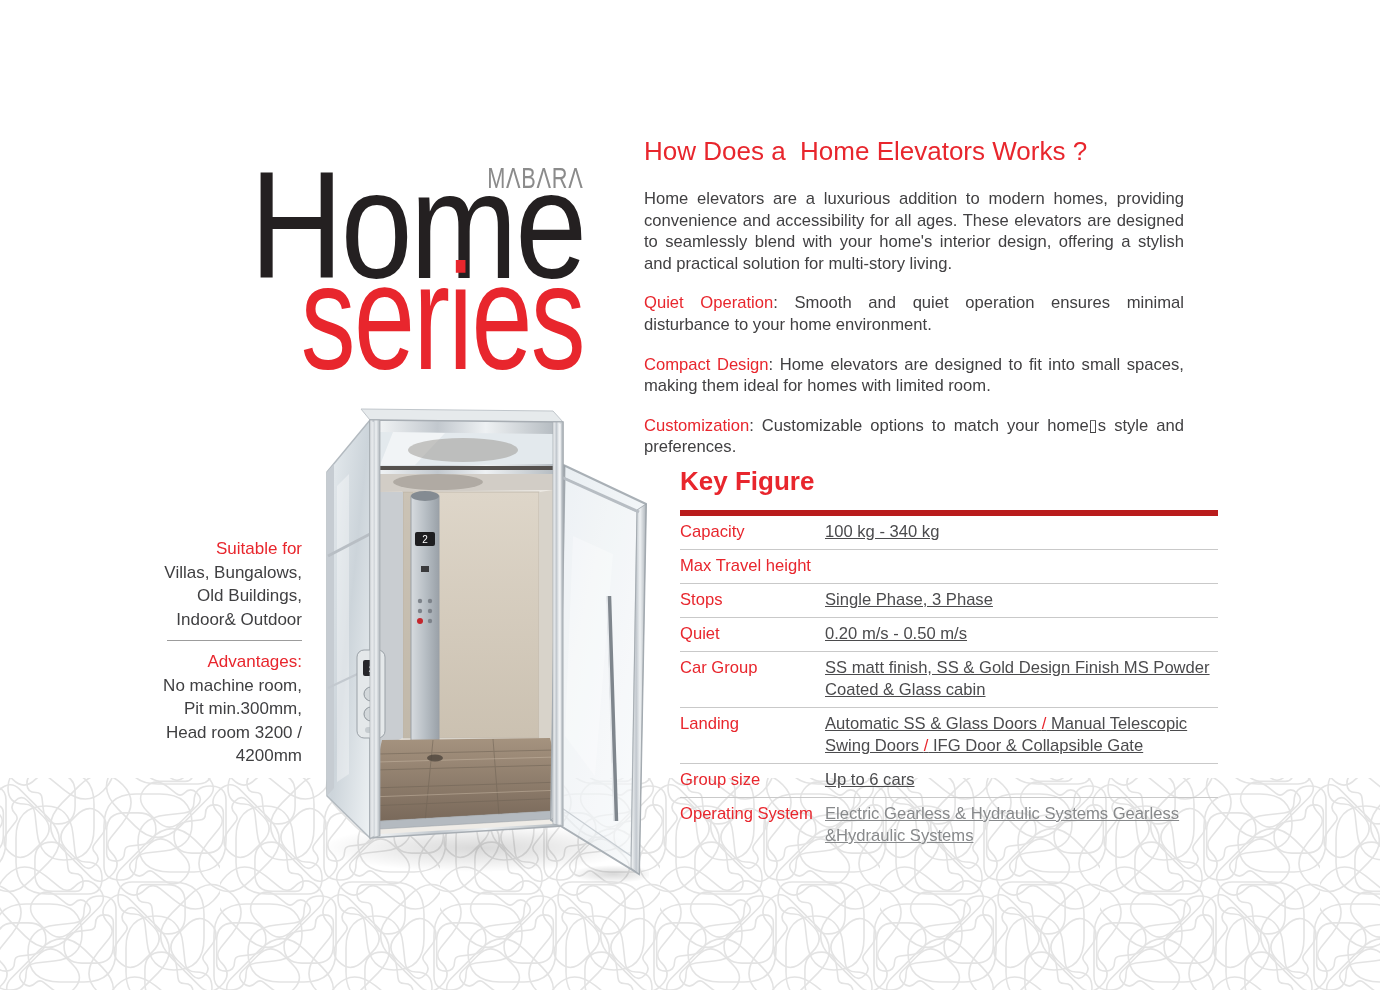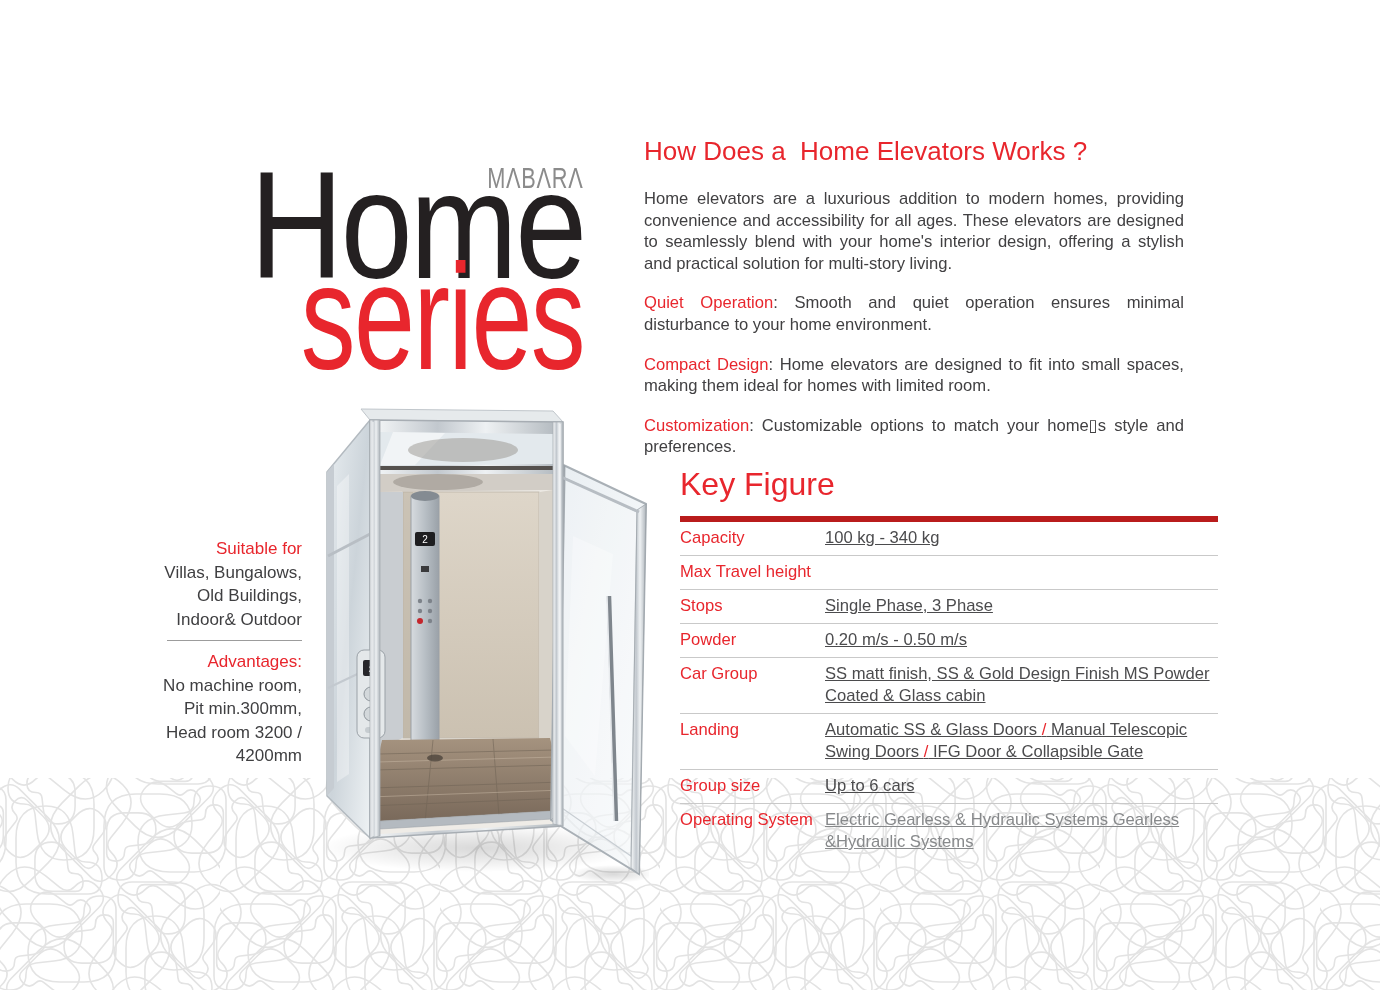--- a/index.html
+++ b/index.html
@@ -36,21 +36,21 @@
 
   
   .right-col{position:absolute;left:644px;top:128px;width:540px;z-index:3;margin-top:8px;}
   .intro-head{
     font-size:26px;font-weight:400;color:#e8262d;margin:0 0 21px 0;white-space:pre-wrap;
   }
   p.body{font-size:16.6px;line-height:21.6px;text-align:justify;margin:0 0 18px 0;color:#414042;}
 
   
   .kf{position:absolute;left:680px;top:466px;width:538px;z-index:3;}
-  .kf-head{font-size:32px;font-weight:400;color:#e8262d;margin:0 0 13px 0;}
+  .kf-head{font-size:26px;font-weight:700;color:#e8262d;margin:0 0 13px 0;}
   .kf-table{border-top:6px solid #b91c1c;}
   .kf-row{display:flex;border-bottom:1px solid #c9c9c9;padding:5px 0 6px 0;}
   .kf-row:last-child{border-bottom:0;}
   .kf-label{width:145px;flex:none;color:#e8262d;font-size:16.6px;line-height:22px;}
   .kf-value{flex:1;font-size:16.6px;line-height:22px;color:#4b4b4d;text-decoration:underline;}
   .kf-value.muted{color:#87898b;}
 
   
   .pattern-band{position:absolute;left:0;top:778px;width:1380px;height:212px;z-index:0;}
 
@@ -266,21 +266,21 @@
     <div class="kf-row">
       <div class="kf-label">Max Travel height</div>
     </div>
 
     <div class="kf-row">
       <div class="kf-label">Stops</div>
       <div class="kf-value">Single Phase, 3 Phase</div>
     </div>
 
     <div class="kf-row">
-      <div class="kf-label">Powder</div>
+      <div class="kf-label">Quiet</div>
       <div class="kf-value">0.20 m/s - 0.50 m/s</div>
     </div>
 
     <div class="kf-row">
       <div class="kf-label">Car Group</div>
       <div class="kf-value">SS matt finish, SS &amp; Gold Design Finish MS Powder Coated  &amp; Glass cabin</div>
     </div>
 
     <div class="kf-row">
       <div class="kf-label">Landing</div>

